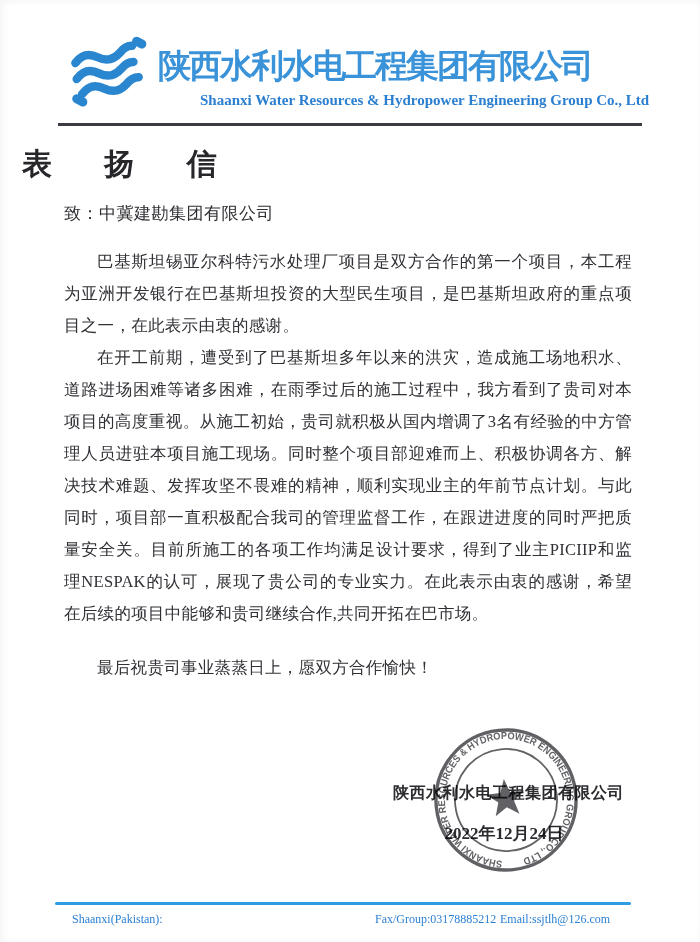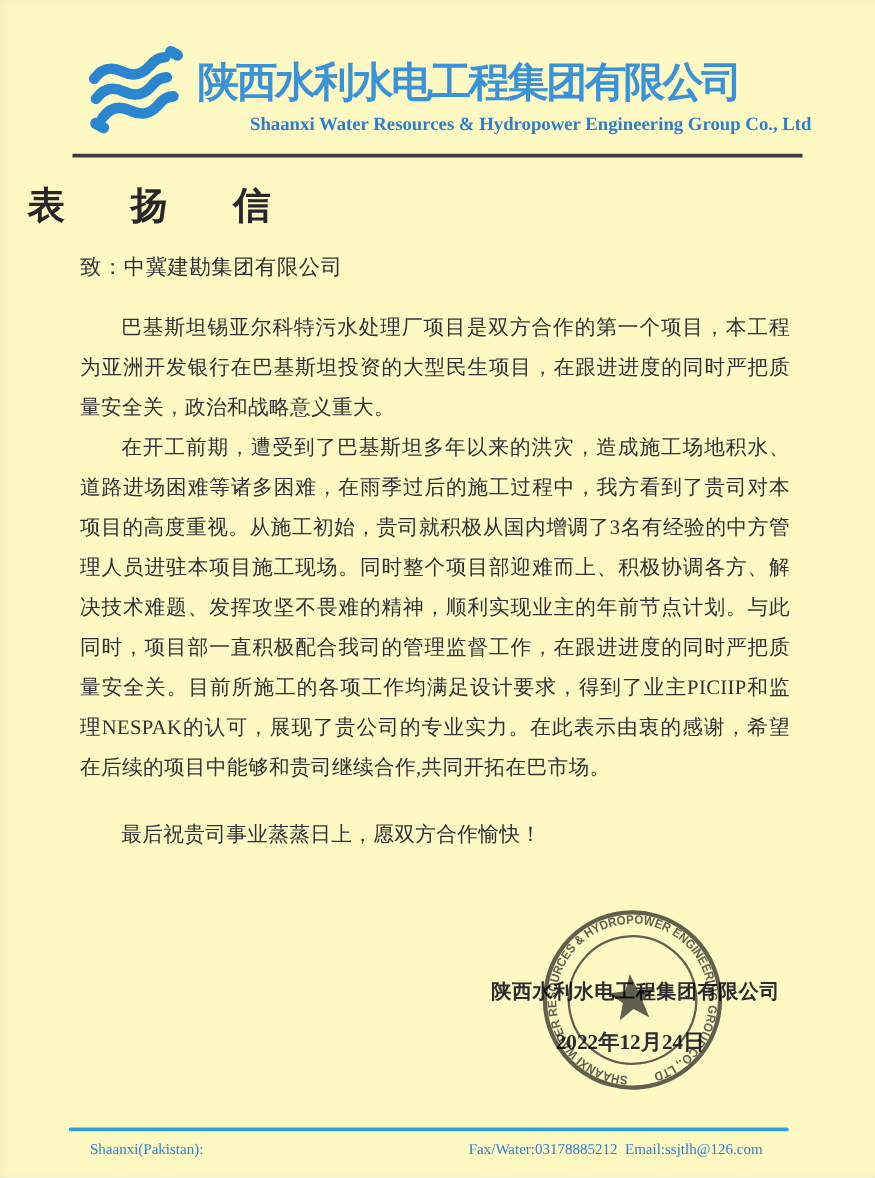--- a/index.html
+++ b/index.html
@@ -1,18 +1,18 @@
 <!DOCTYPE html>
 <html><head>
 <meta charset="utf-8">
 <style>
   html,body{margin:0;padding:0;background:#e8e8e6;}
   .page{
     position:relative;width:700px;height:942px;margin:0 auto;
-    background:#fef9c3;overflow:hidden;
+    background:#ffffff;overflow:hidden;
     font-family:"Liberation Serif","DejaVu Serif",serif;
     box-shadow:inset 3px 0 8px rgba(0,0,0,0.035), inset 0 2px 6px rgba(0,0,0,0.02);
   }
   
   .logo{position:absolute;left:68px;top:34px;width:84px;height:76px;}
   .cn-title{
     position:absolute;left:158px;top:44px;width:470px;
     font-size:33px;font-weight:600;letter-spacing:-2px;white-space:nowrap;
     color:#3a93d8;font-family:"Liberation Serif","DejaVu Serif",serif;
   }
@@ -82,38 +82,38 @@
 
   <div class="cn-title">陕西水利水电工程集团有限公司</div>
   <div class="en-title">Shaanxi Water Resources &amp; Hydropower Engineering Group Co., Ltd</div>
   <div class="header-rule"></div>
 
   <div class="letter-title">表 扬 信</div>
 
   <div class="recipient">致：中冀建勘集团有限公司</div>
 
   <div class="body-text">
-    <p class="p1">巴基斯坦锡亚尔科特污水处理厂项目是双方合作的第一个项目，本工程为亚洲开发银行在巴基斯坦投资的大型民生项目，在跟进进度的同时严把质量安全关，政治和战略意义重大。</p>
+    <p class="p1">巴基斯坦锡亚尔科特污水处理厂项目是双方合作的第一个项目，本工程为亚洲开发银行在巴基斯坦投资的大型民生项目，是巴基斯坦政府的重点项目之一，在此表示由衷的感谢。</p>
     <p class="p2">在开工前期，遭受到了巴基斯坦多年以来的洪灾，造成施工场地积水、道路进场困难等诸多困难，在雨季过后的施工过程中，我方看到了贵司对本项目的高度重视。从施工初始，贵司就积极从国内增调了3名有经验的中方管理人员进驻本项目施工现场。同时整个项目部迎难而上、积极协调各方、解决技术难题、发挥攻坚不畏难的精神，顺利实现业主的年前节点计划。与此同时，项目部一直积极配合我司的管理监督工作，在跟进进度的同时严把质量安全关。目前所施工的各项工作均满足设计要求，得到了业主PICIIP和监理NESPAK的认可，展现了贵公司的专业实力。在此表示由衷的感谢，希望在后续的项目中能够和贵司继续合作,共同开拓在巴市场。</p>
     <p class="closing">最后祝贵司事业蒸蒸日上，愿双方合作愉快！</p>
   </div>
 
   <div class="sig-company">陕西水利水电工程集团有限公司</div>
   <div class="sig-date">2022年12月24日</div>
 
   <svg class="stamp" viewBox="0 0 152 152" aria-hidden="true">
     <circle cx="76" cy="76" r="70" fill="none" stroke="#45454a" stroke-width="3.4"></circle>
     <circle cx="76" cy="76" r="51" fill="none" stroke="#45454a" stroke-width="1.8"></circle>
     <path id="seal-ring-path" d="M 76 137 A 61 61 0 1 1 76.02 137" fill="none"></path>
     <text font-size="10" font-weight="bold" fill="#45454a" font-family="Liberation Sans, DejaVu Sans, sans-serif">
       <textPath href="#seal-ring-path" startOffset="10" textLength="362" lengthAdjust="spacingAndGlyphs">SHAANXI WATER RESOURCES &amp; HYDROPOWER ENGINEERING GROUP CO., LTD</textPath>
     </text>
     <polygon fill="#45454a" points="76,55 80.9,68.4 95.1,68.8 83.9,77.6 87.9,91.2 76,83.2 64.1,91.2 68.1,77.6 56.9,68.8 71.1,68.4"></polygon>
   </svg>
 
   <div class="footer-rule"></div>
   <div class="footer-text">
     <span class="f-address-label">Shaanxi(Pakistan):</span>
-    <span class="f-fax">Fax/Water:03178885212</span>
+    <span class="f-fax">Fax/Group:03178885212</span>
     <span class="f-email">Email:ssjtlh@126.com</span>
   </div>
 
 </div>
 
 </body></html>

